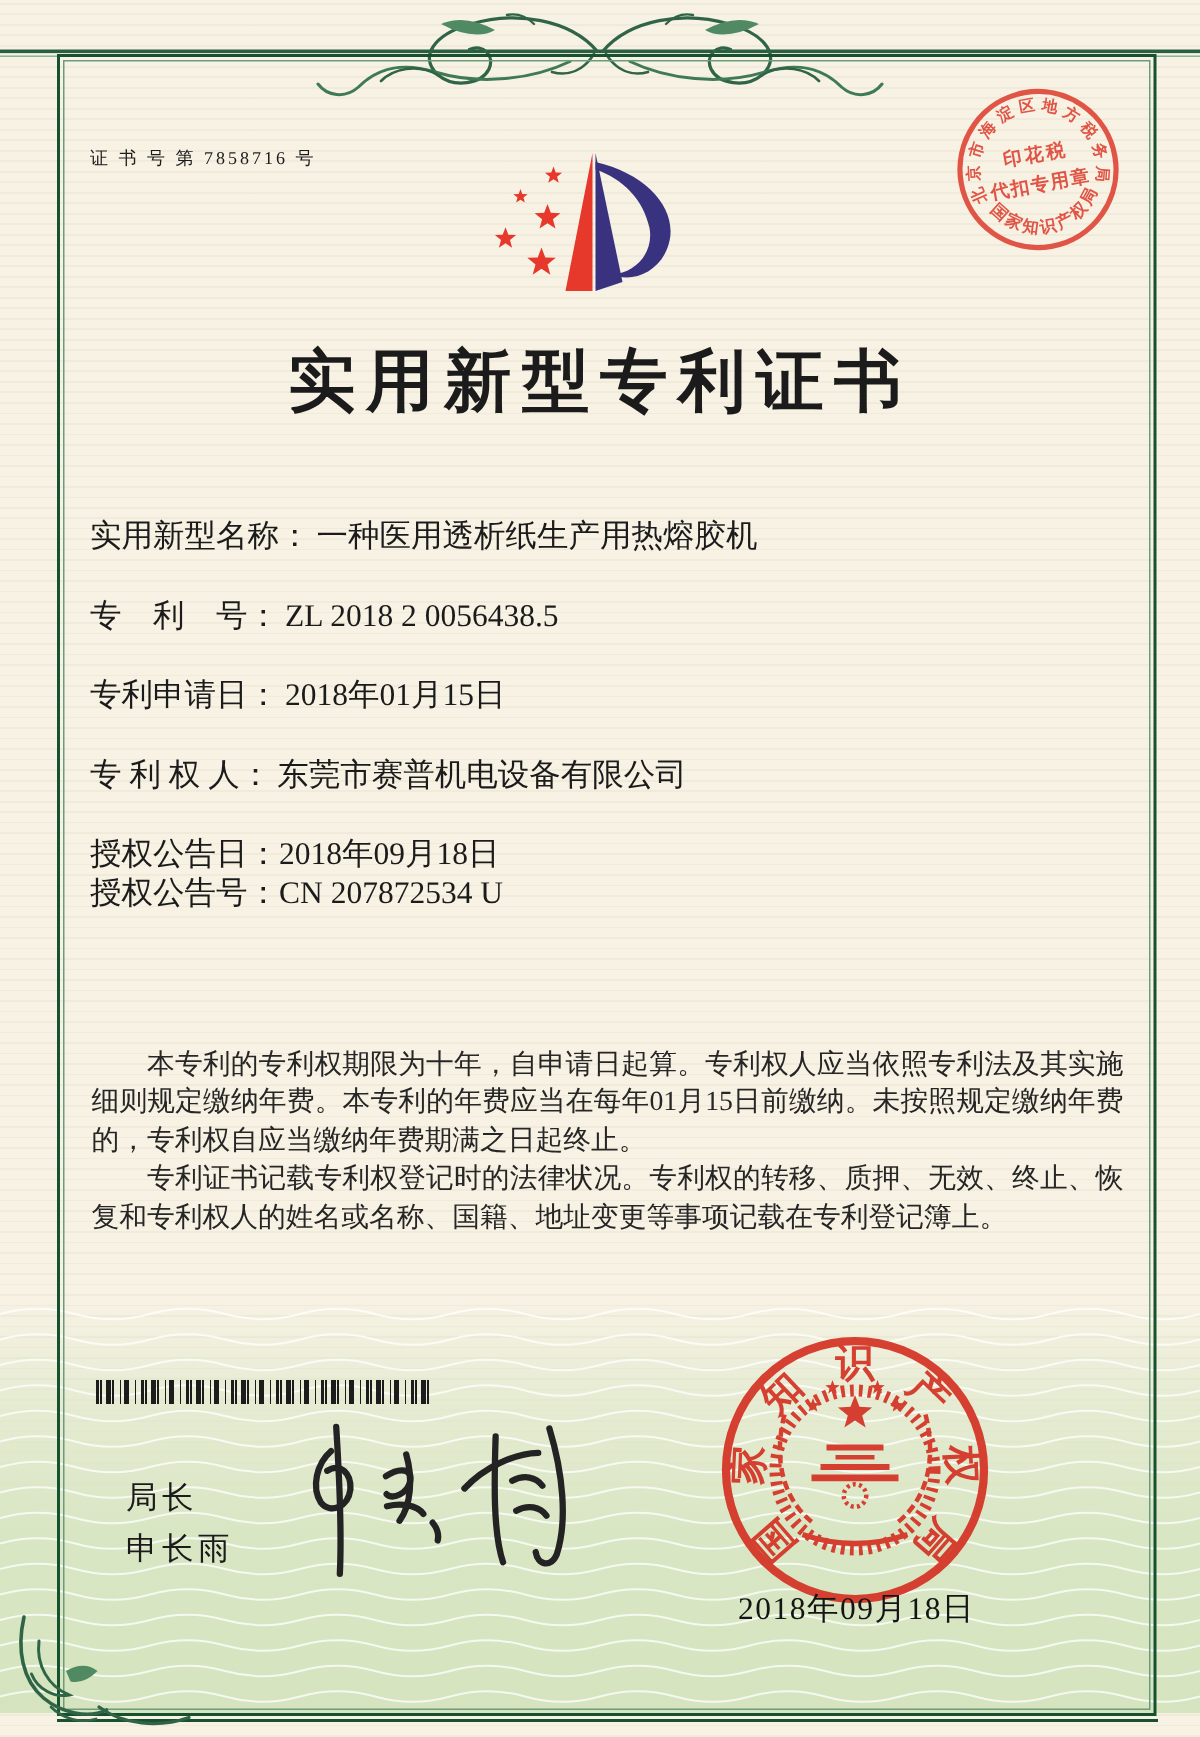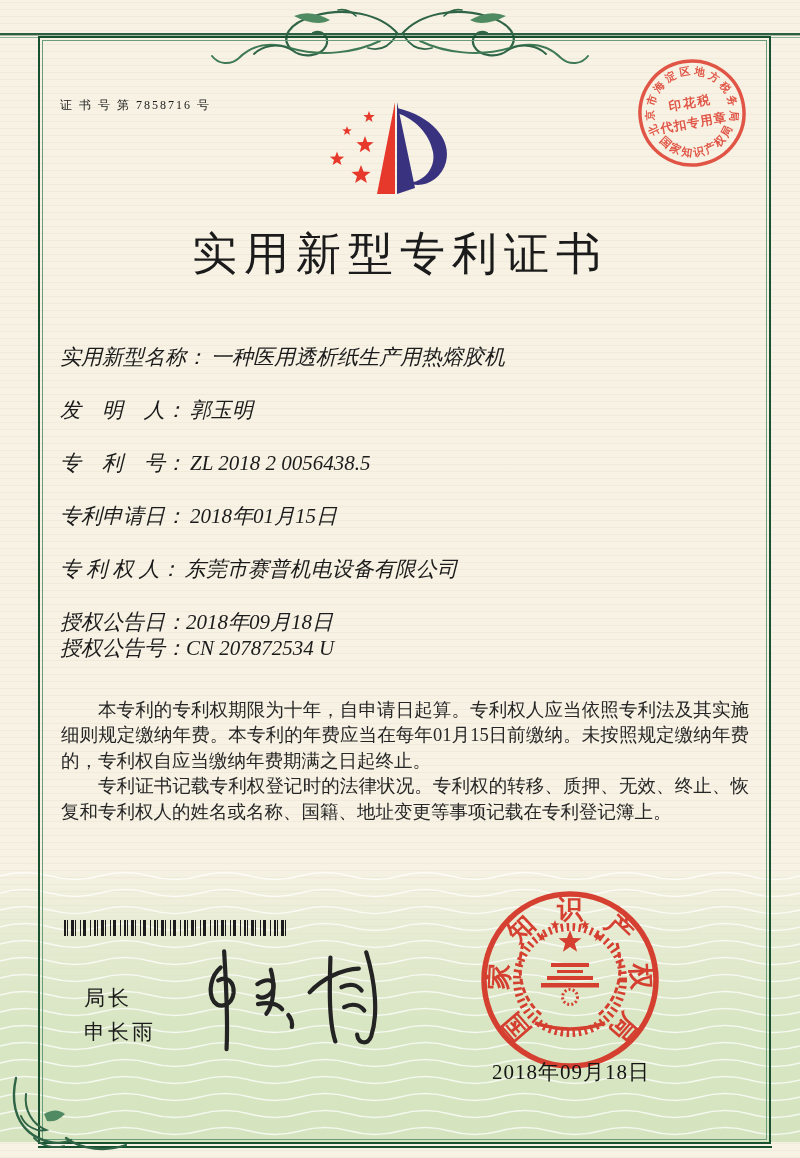--- a/index.html
+++ b/index.html
@@ -15,23 +15,23 @@
   
   .frame{left:38px;top:36px;width:729px;height:1104px;border:2.5px solid #17512f;z-index:2;pointer-events:none;}
   .frame-inner{position:absolute;inset:2px;border:1px solid #6b9b7d;}
   .bottom-line2{left:38px;top:1146px;width:734px;height:2px;background:#17512f;z-index:2;}
   
   .band{left:0;top:868px;width:800px;height:274px;z-index:0;
     background:linear-gradient(to bottom, rgba(218,231,198,0) 0%, rgba(218,231,198,.55) 22%, #d9e6c4 55%, #d5e4bf 100%);}
   .band svg{position:absolute;inset:0;}
   
   .cert-no{left:60px;top:97px;font-size:12px;letter-spacing:2px;z-index:3;}
-  .title{left:0;right:0;top:224px;text-align:center;font-size:45px;font-weight:400;letter-spacing:7px;z-index:3;}
-  
-  .fields{left:60px;top:344px;width:690px;font-size:21px;line-height:26px;z-index:3;font-style:italic;}
+  .title{left:0;right:0;top:224px;text-align:center;font-size:45px;font-weight:700;letter-spacing:7px;z-index:3;}
+  
+  .fields{left:60px;top:344px;width:690px;font-size:21px;line-height:26px;z-index:3;}
   .frow{display:flex;margin-bottom:27px;}
   .flabel{flex:0 0 auto;white-space:pre;}
   .fvalue{flex:1 1 auto;padding-left:4px;}
   .frow-grant{display:flex;justify-content:space-between;margin-bottom:0;flex-direction:column;}
   .gcellr{margin-right:12px;}
   
   .paras{left:61px;top:698px;width:688px;font-size:18.5px;line-height:25.4px;text-align:justify;color:#262626;z-index:3;}
   .paras p{margin:0;text-indent:2em;}
   
   .barcode{left:64px;top:920px;width:226px;height:16px;z-index:3;
@@ -158,24 +158,20 @@
   </svg>
 
   <div class="abs title">实用新型专利证书</div>
 
   <div class="abs fields">
     <div class="frow">
       <span class="flabel">实用新型名称：</span>
       <span class="fvalue">一种医用透析纸生产用热熔胶机</span>
     </div>
     <div class="frow">
-      <span class="flabel">发　明　人：</span>
-      <span class="fvalue">郭玉明</span>
-    </div>
-    <div class="frow">
       <span class="flabel">专　利　号：</span>
       <span class="fvalue">ZL 2018 2 0056438.5</span>
     </div>
     <div class="frow">
       <span class="flabel">专利申请日：</span>
       <span class="fvalue">2018年01月15日</span>
     </div>
     <div class="frow">
       <span class="flabel">专 利 权 人：</span>
       <span class="fvalue">东莞市赛普机电设备有限公司</span>

